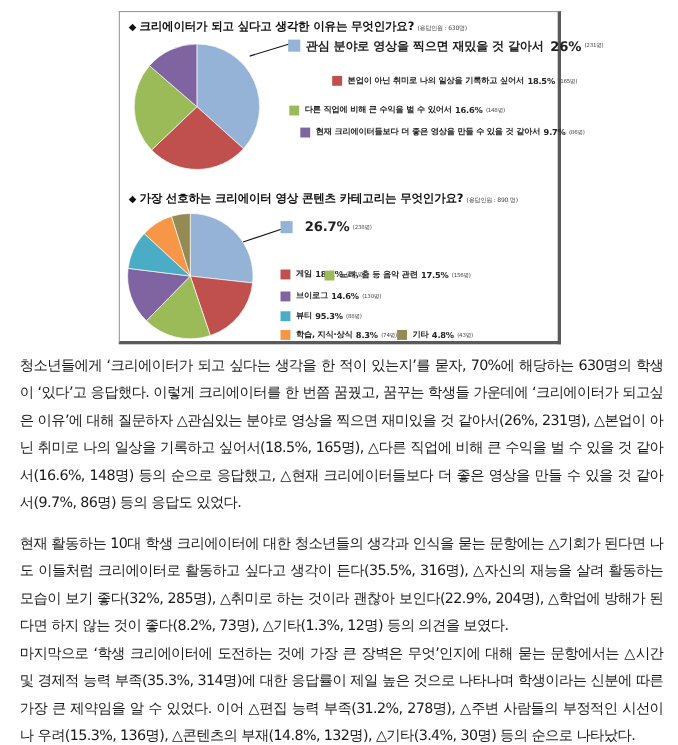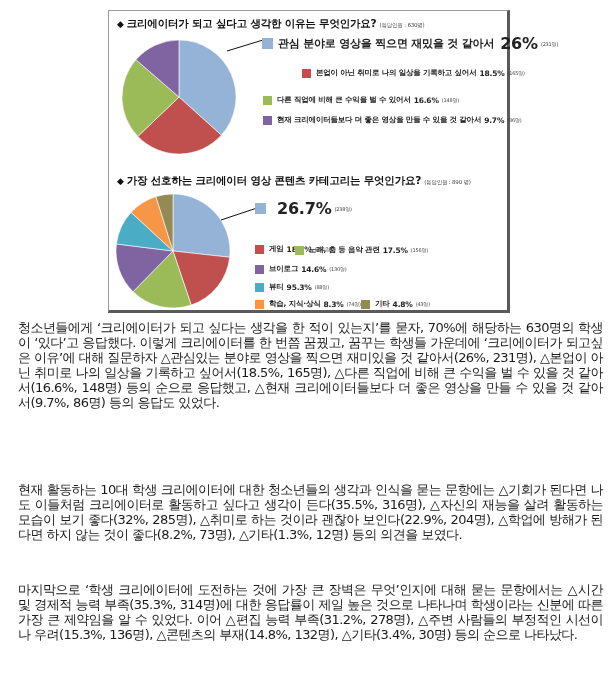--- a/index.html
+++ b/index.html
@@ -15,22 +15,22 @@
   .chart-title .respondents { font-size: 5.5px; font-weight: normal; color: #444; margin-left: 3px; }
   .pie-svg { position: absolute; }
   .legend { position: absolute; }
   .legend-item { position: absolute; white-space: nowrap; font-size: 7.5px; font-weight: bold; color: #222;
                  display: flex; align-items: center; letter-spacing: -0.2px; }
   .legend-item .swatch { display: inline-block; width: 9px; height: 9px; margin-right: 5px; flex: none; }
   .legend-item .pct { margin-left: 3px; }
   .legend-item .cnt { font-size: 5px; font-weight: normal; margin-left: 3px; color: #444; }
   .legend-item.lead { font-size: 11px; }
   .legend-item.lead .swatch { width: 11px; height: 11px; }
-  .legend-item.lead .pct { font-size: 16px; margin-left: 6px; font-weight: bold; }
-  .body-text { position: absolute; left: 18px; width: 585px; font-size: 13px; line-height: 15px;
+  .legend-item.lead .pct { font-size: 12px; margin-left: 6px; font-weight: bold; }
+  .body-text { position: absolute; left: 18px; width: 585px; font-size: 13px; line-height: 25px;
                color: #1a1a1a; font-family: "DejaVu Sans", "Liberation Sans", sans-serif; letter-spacing: -0.55px;
                text-align: justify; }
   .body-text p { margin: 0; }
 </style>
 </head>
 <body>
 
 <div class="figure">
 
   <div class="chart-block" style="top:0;height:150px;">
@@ -58,21 +58,21 @@
         <span>본업이 아닌 취미로 나의 일상을 기록하고 싶어서</span>
         <span class="pct">18.5%</span>
         <span class="cnt">(165명)</span>
       </div>
       <div class="legend-item" style="left:154px;top:84px;">
         <span class="swatch" style="background:#9BBB59"></span>
         <span>다른 직업에 비해 큰 수익을 벌 수 있어서</span>
         <span class="pct">16.6%</span>
         <span class="cnt">(148명)</span>
       </div>
-      <div class="legend-item" style="left:154px;top:104px;justify-content:flex-end;">
+      <div class="legend-item" style="left:164px;top:104px;justify-content:flex-end;">
         <span class="swatch" style="background:#8064A2"></span>
         <span>현재 크리에이터들보다 더 좋은 영상을 만들 수 있을 것 같아서</span>
         <span class="pct">9.7%</span>
         <span class="cnt">(86명)</span>
       </div>
     </div>
   </div>
 
   <div class="chart-block" style="top:150px;height:150px;">
     <div class="chart-title" style="top:13px;">

